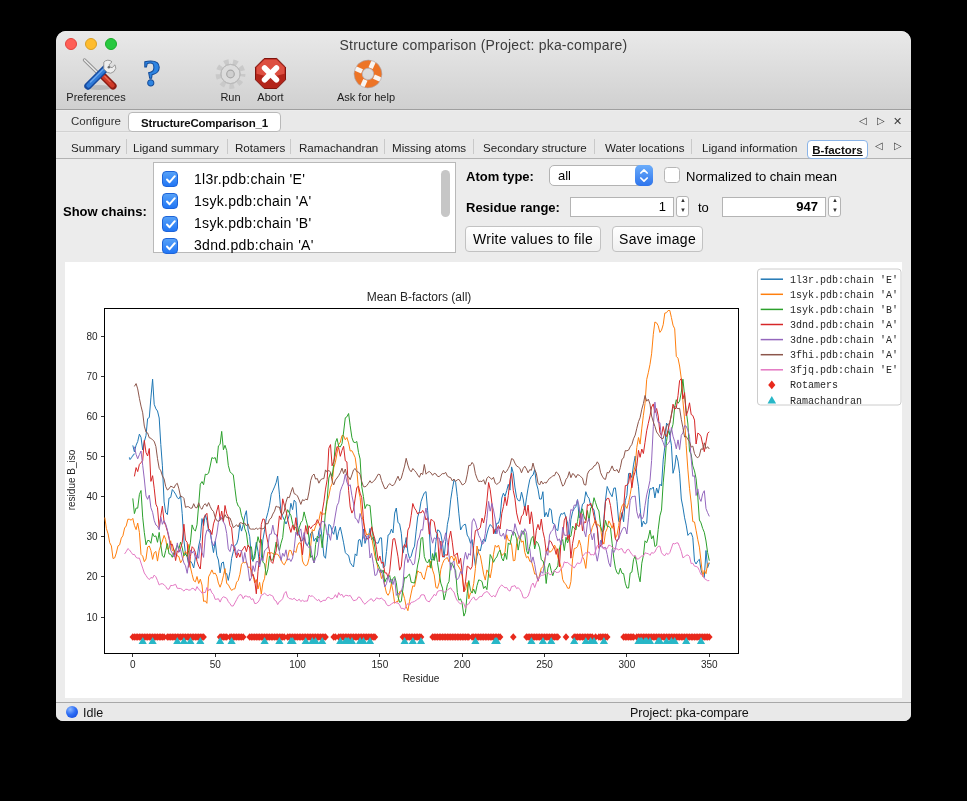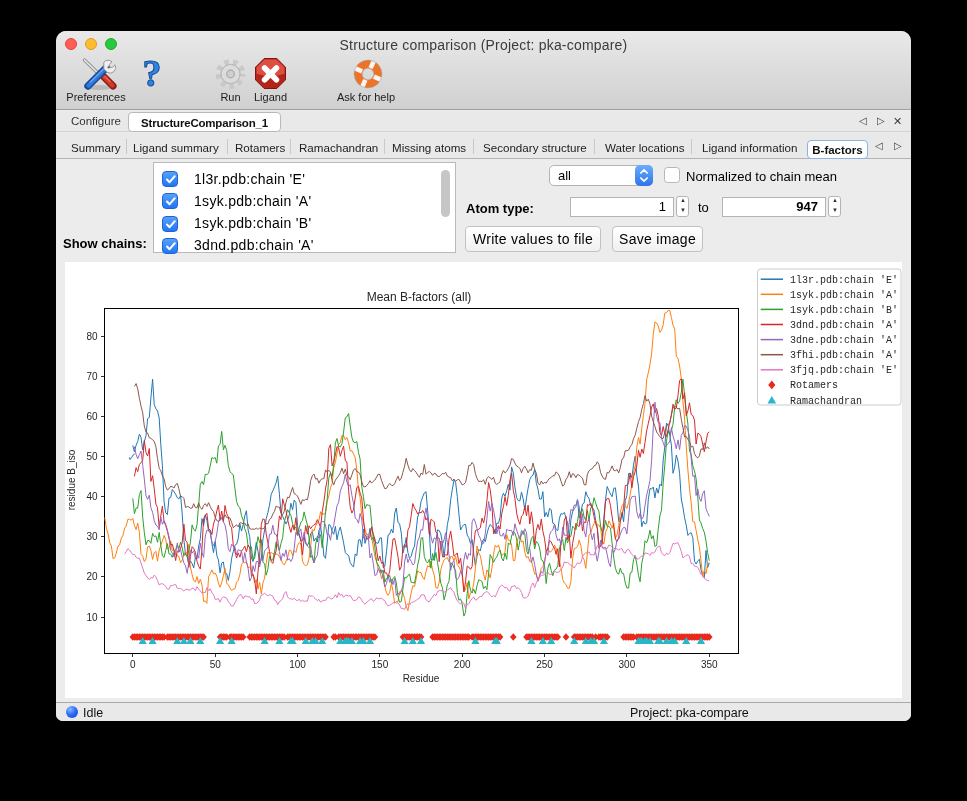--- a/index.html
+++ b/index.html
@@ -19,24 +19,24 @@
   .tabrow2 { position:absolute; left:0; top:102px; width:855px; height:26px;
     background:#e9e9e9; border-bottom:1px solid #b2b2b2; }
   .t1txt { position:absolute; top:0; height:20px; line-height:20px; font-size:11.5px; color:#333; }
   .t1box { position:absolute; left:72px; top:0.5px; height:20px; line-height:20px;
     background:#fff; border:1px solid #b9b9b9; border-radius:4px;
     font-size:11.5px; font-weight:bold; letter-spacing:-0.2px; color:#111; text-align:center; }
   .t2txt { position:absolute; top:5px; height:20px; line-height:20px; font-size:11.6px; color:#222; }
   .t2div { position:absolute; top:6px; height:15px; width:1px; background:#c9c9c9; }
   .bfbox { position:absolute; left:751px; top:6.5px; width:61px; height:19px; line-height:18px;
     background:#fff; border:1.5px solid #8ab4e8; border-radius:4px;
-    font-size:11.5px; font-weight:bold; color:#111; text-align:center; }
+    font-size:11.5px; font-weight:bold; color:#111; text-align:center;text-decoration:underline; }
   .arr { position:absolute; font-size:10px; color:#3a3a3a; }
   .content { position:absolute; left:0; top:128px; width:855px; height:544px; background:#ececec; }
-  .blab { position:absolute; font-size:13px; font-weight:bold; color:#000;margin-top:32px; }
+  .blab { position:absolute; font-size:13px; font-weight:bold; color:#000; }
   .rlab { position:absolute; font-size:13px; color:#000; }
   .listbox { position:absolute; left:97px; top:3px; width:303px; height:91px;
     background:#fff; border:1px solid #b9b9b9; }
   .li { position:absolute; left:0; width:100%; height:22.3px; }
   .cb { position:absolute; left:8px; top:3px; width:16px; height:16px; border-radius:4px;
     background:linear-gradient(#56a1f8,#2176f5); border:0.5px solid #1e64d8; }
   .cb svg { position:absolute; left:1.5px; top:2px; }
   .litxt { position:absolute; left:40px; top:2.5px; font-size:14px; letter-spacing:0.3px; color:#000; }
   .sbar { position:absolute; left:287px; top:7px; width:9px; height:47px;
     background:#c6c6c6; border-radius:4.5px; }
@@ -102,21 +102,21 @@
     <div class="tlabel" style="left:153px;width:43px;">Run</div>
 
     <div class="ticon" style="left:198px;"><svg width="33" height="35" viewBox="0 0 33 35">
       <path d="M10.2 1.5 h12.6 l8.7 8.7 v12.6 l-8.7 8.7 H10.2 l-8.7 -8.7 V10.2 z" fill="#b3251a" stroke="#7e140d" stroke-width="1"></path>
       <path d="M10.6 2.5 h11.8 l8.1 8.1 v6.2 q-14 4.5 -28 0 v-6.2 z" fill="#dd4f41"></path>
       <g stroke="#fff" stroke-width="5.6" stroke-linecap="round">
         <line x1="10.6" y1="10.9" x2="22.4" y2="22.7"></line>
         <line x1="22.4" y1="10.9" x2="10.6" y2="22.7"></line>
       </g>
     </svg></div>
-    <div class="tlabel" style="left:193px;width:43px;">Ligand</div>
+    <div class="tlabel" style="left:193px;width:43px;">Abort</div>
 
     <div class="ticon" style="left:296px;"><svg width="32" height="35" viewBox="0 0 32 35">
       <g transform="rotate(24 16 17)">
         <circle cx="16" cy="17" r="9.8" fill="none" stroke="#ed7426" stroke-width="8.2"></circle>
         <g stroke="#f8f5f2" stroke-width="4.6">
           <line x1="16" y1="3" x2="16" y2="10.5"></line>
               <line x1="16" y1="23.5" x2="16" y2="31"></line>
           <line x1="2" y1="17" x2="9.5" y2="17"></line>
               <line x1="22.5" y1="17" x2="30" y2="17"></line>
         </g>

